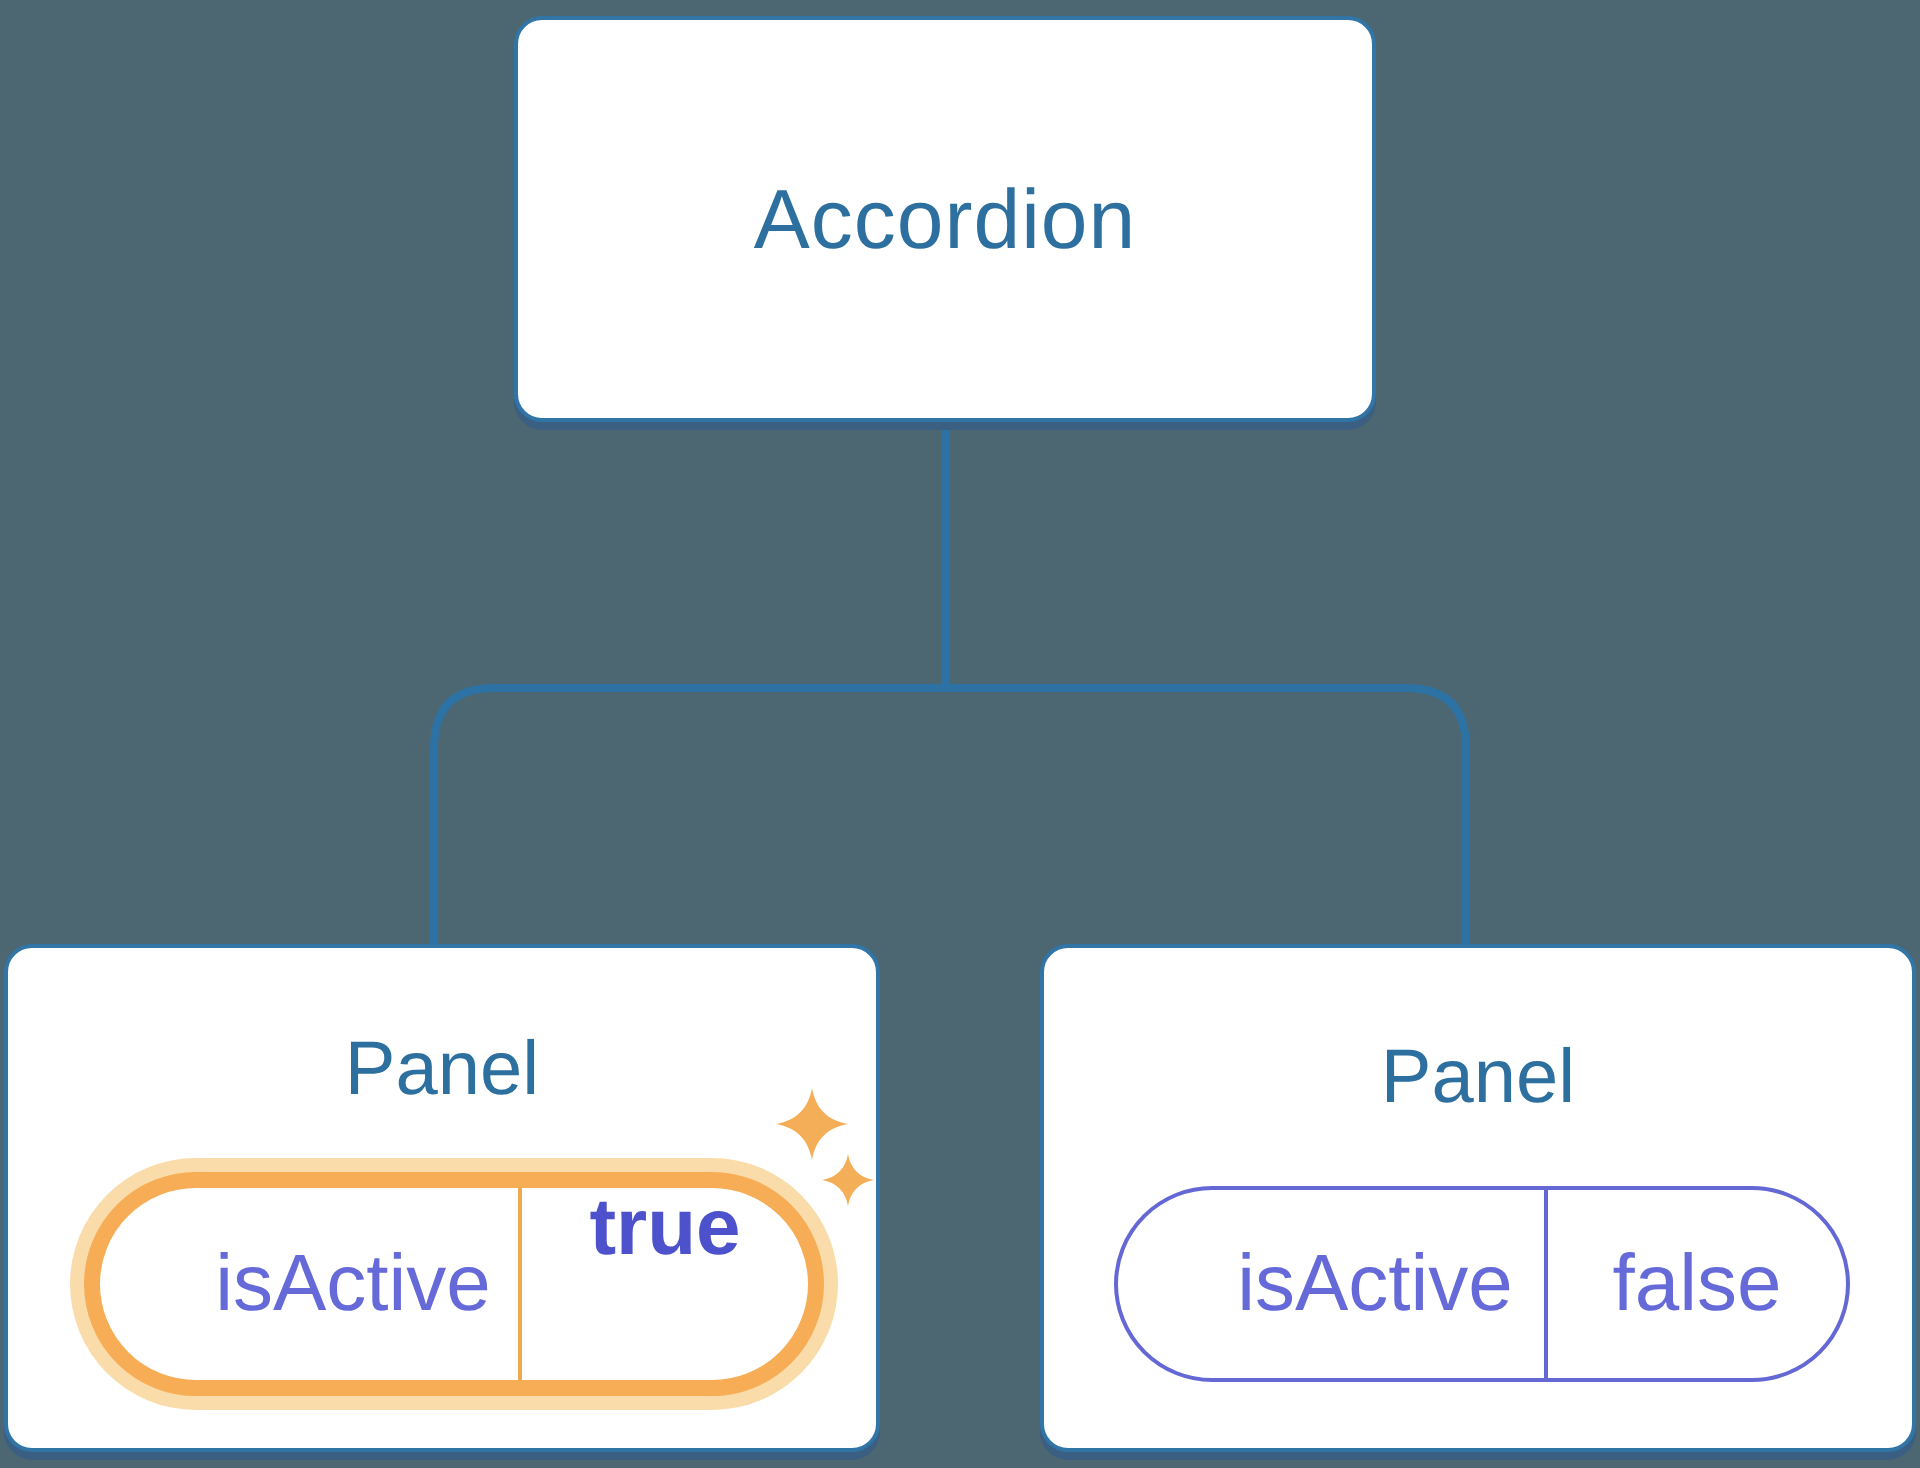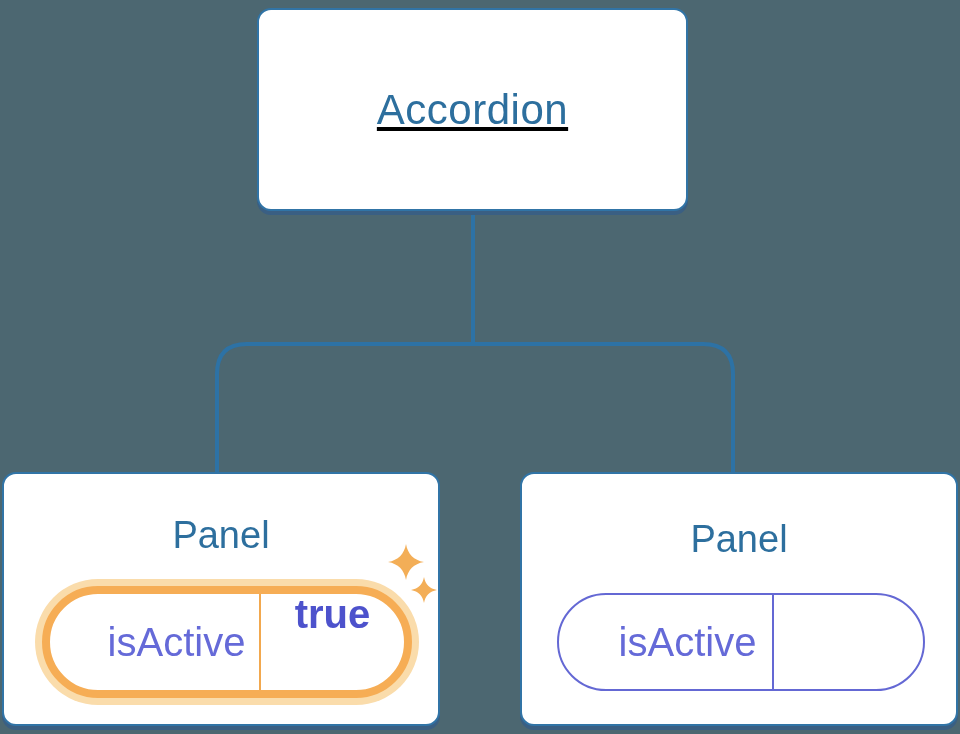--- a/index.html
+++ b/index.html
@@ -27,21 +27,20 @@
     border: 2.5px solid #3174a6;
     border-radius: 14px;
     box-shadow: 0 4px 0 0 #3a5f83;
   }
   .node-root {
     left: 257px; top: 8px;
     width: 431px; height: 203px;
     display: flex;
     align-items: center;
     justify-content: center;
-    text-decoration: underline;
   }
   .root-title {
     font-size: 42px;
     font-weight: 500;
     color: #2d6f9e;
     letter-spacing: 0.5px;
     line-height: 1;
   }
   .node-panel-left  { left: 2px;   top: 472px; width: 438px; height: 254px; }
   .node-panel-right { left: 520px; top: 472px; width: 438px; height: 254px; }
@@ -156,20 +155,23 @@
     </div>
   </div>
 
   <div class="node node-panel-right">
     <div class="panel-title">Panel</div>
     <div class="pill-normal">
       <div class="cell-key">
         <span class="state-key">isActive</span>
       </div>
       <div class="divider-purple"></div>
+      <div class="cell-value">
+        <span class="state-value">false</span>
+      </div>
     </div>
   </div>
 
   <svg class="sparkle sparkle-big" viewBox="0 0 24 24" xmlns="http://www.w3.org/2000/svg" aria-hidden="true">
     <path fill="#f3ae57" d="M12 0 C13.2 6.8 17.2 10.8 24 12 C17.2 13.2 13.2 17.2 12 24 C10.8 17.2 6.8 13.2 0 12 C6.8 10.8 10.8 6.8 12 0 Z"></path>
   </svg>
   <svg class="sparkle sparkle-small" viewBox="0 0 24 24" xmlns="http://www.w3.org/2000/svg" aria-hidden="true">
     <path fill="#f3ae57" d="M12 0 C13.2 6.8 17.2 10.8 24 12 C17.2 13.2 13.2 17.2 12 24 C10.8 17.2 6.8 13.2 0 12 C6.8 10.8 10.8 6.8 12 0 Z"></path>
   </svg>
 

